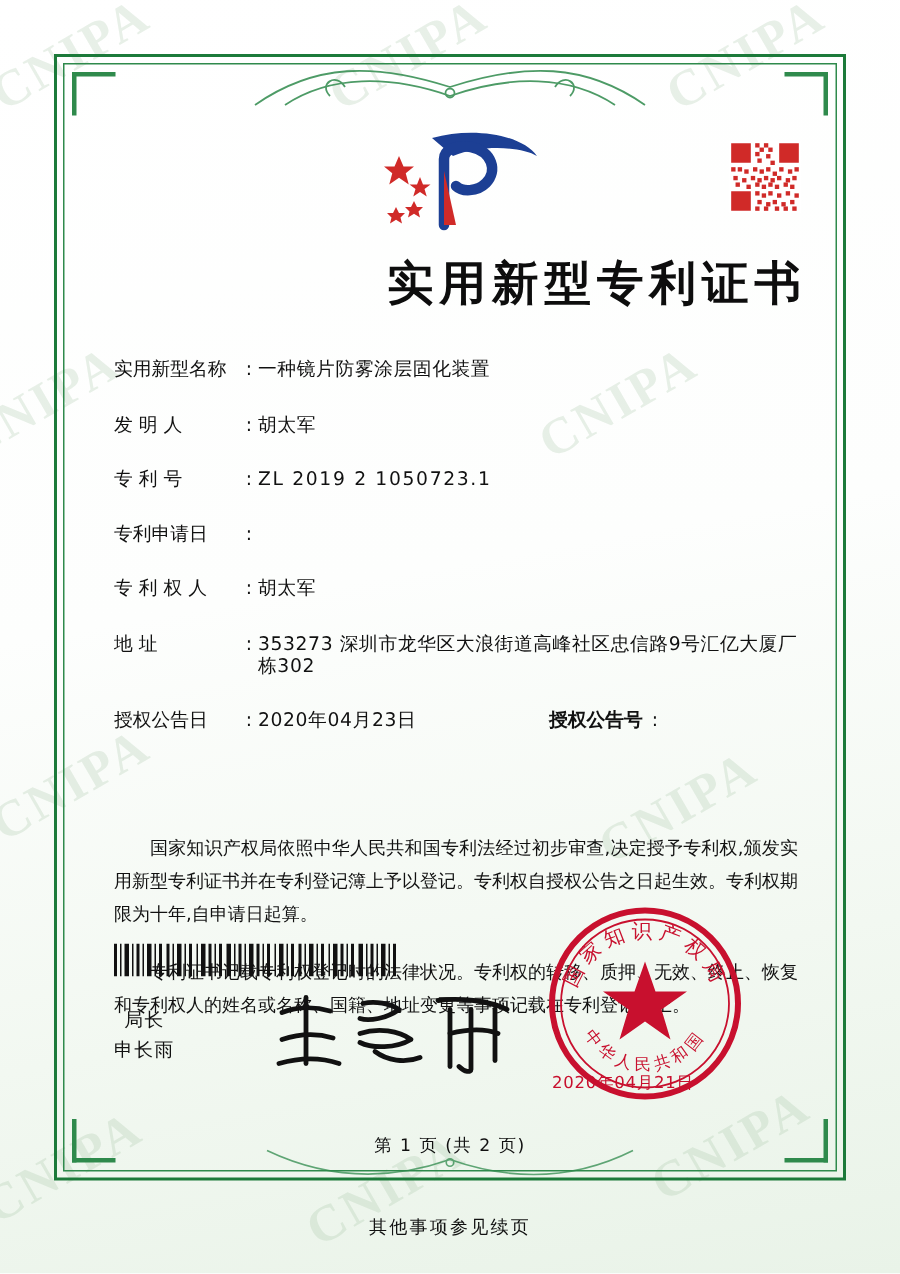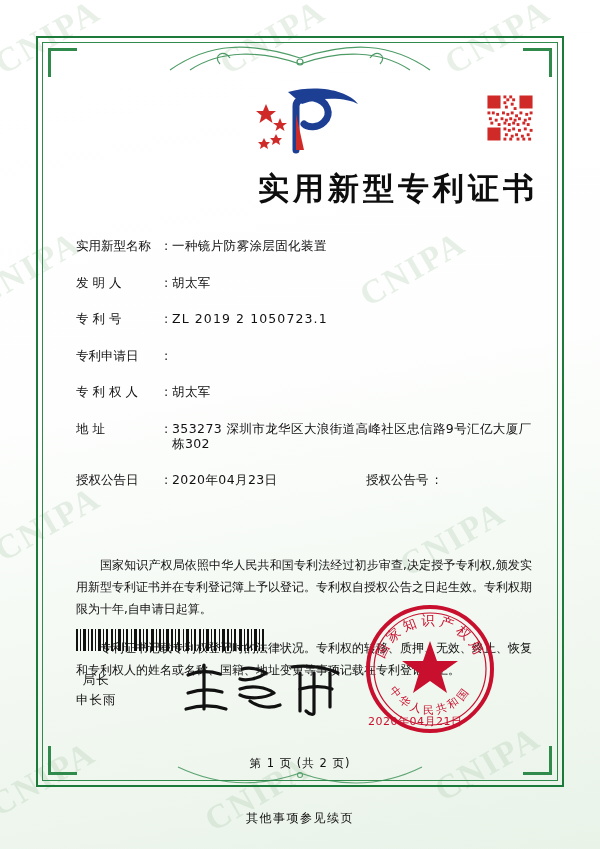--- a/index.html
+++ b/index.html
@@ -165,20 +165,21 @@
     flex: 1 1 auto;
     letter-spacing: 0.4px;
   }
   .field-value.mono {
     letter-spacing: 1.1px;
   }
   .inline-extra-label {
     flex: 0 0 auto;
     margin-left: 44px;
     letter-spacing: 0px;
+    font-weight: bold;
   }
   .inline-extra-sep { margin: 0 6px; }
   .inline-extra-value { letter-spacing: 0.6px; }
 
   .paragraphs {
     position: absolute;
     left: 14px;
     right: 6px;
     top: 460px;
     font-size: 12px;

